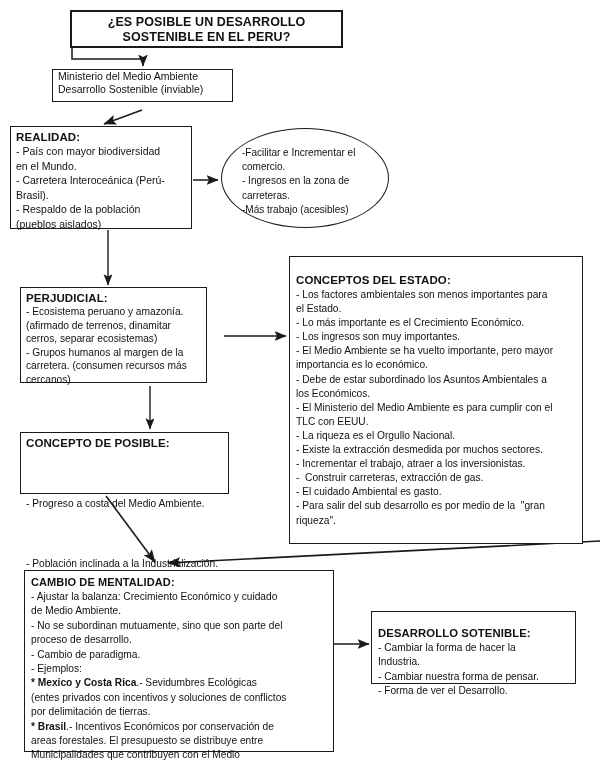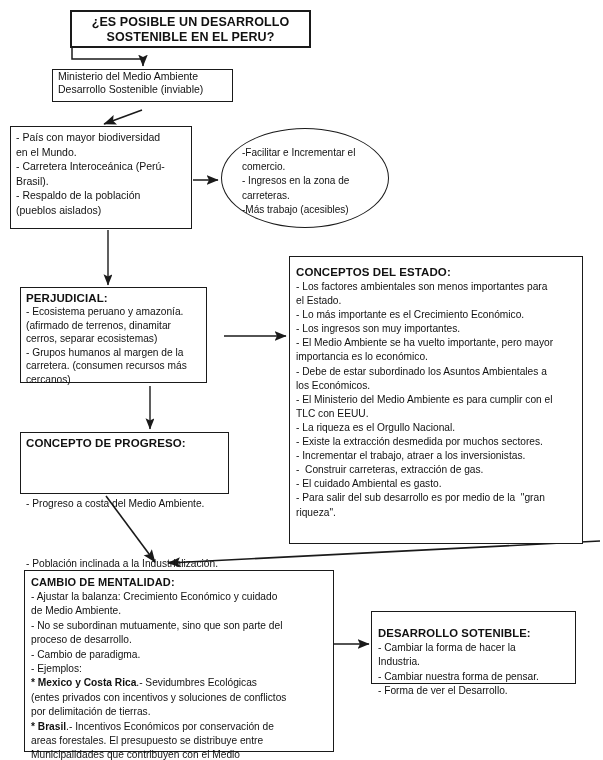--- a/index.html
+++ b/index.html
@@ -43,21 +43,21 @@
     letter-spacing: 0.1px;
   }
   .node .line {
     display: block;
     white-space: pre-wrap;
   }
 
   
   #node-title {
     left: 70px; top: 10px;
-    width: 241px; height: 38px;
+    width: 273px; height: 38px;
     text-align: center;
     border-width: 2px;
     padding: 3px 4px;
   }
   #node-title .title {
     font-size: 12.5px;
     line-height: 15px;
     font-weight: bold;
   }
 
@@ -98,21 +98,21 @@
     left: 20px; top: 287px;
     width: 187px; height: 96px;
   }
   #node-perjudicial .title { font-size: 11.5px; line-height: 14px; }
   #node-perjudicial .line  { font-size: 10.2px; line-height: 13.6px; }
 
   
   #node-conceptos {
     left: 289px; top: 256px;
     width: 294px; height: 288px;
-    padding: 8px 6px;
+    padding: 16px 6px;
   }
   #node-conceptos .title { font-size: 11.5px; line-height: 15px; }
   #node-conceptos .line  { font-size: 10.2px; line-height: 14.1px; }
 
   
   #node-progreso {
     left: 20px; top: 432px;
     width: 209px; height: 62px;
   }
   #node-progreso .title { font-size: 11.5px; line-height: 15px; }
@@ -189,20 +189,21 @@
     <span class="title">¿ES POSIBLE UN DESARROLLO</span>
     <span class="title">SOSTENIBLE EN EL PERU?</span>
   </div>
 
   <div class="node" id="node-ministerio">
     <span class="line">Ministerio del Medio Ambiente</span>
     <span class="line">Desarrollo Sostenible (inviable)</span>
   </div>
 
   <div class="node" id="node-realidad">
+    <span class="title">REALIDAD:</span>
     <span class="line">- País con mayor biodiversidad</span>
     <span class="line">en el Mundo.</span>
     <span class="line">- Carretera Interoceánica (Perú-</span>
     <span class="line">Brasil).</span>
     <span class="line">- Respaldo de la población</span>
     <span class="line">(pueblos aislados)</span>
   </div>
 
   <div id="node-ellipse">
     <span class="line">-Facilitar e Incrementar el</span>
@@ -237,21 +238,21 @@
     <span class="line">- La riqueza es el Orgullo Nacional.</span>
     <span class="line">- Existe la extracción desmedida por muchos sectores.</span>
     <span class="line">- Incrementar el trabajo, atraer a los inversionistas.</span>
     <span class="line">-  Construir carreteras, extracción de gas.</span>
     <span class="line">- El cuidado Ambiental es gasto.</span>
     <span class="line">- Para salir del sub desarrollo es por medio de la  "gran</span>
     <span class="line">riqueza".</span>
   </div>
 
   <div class="node" id="node-progreso">
-    <span class="title">CONCEPTO DE PROGRESO:</span>
+    <span class="title">CONCEPTO DE POSIBLE:</span>
     <span class="line">- Progreso a costa del Medio Ambiente.</span>
     <span class="line">- Población inclinada a la Industrialización.</span>
     <span class="line">- Recursos perduran por generaciones.</span>
   </div>
 
   <div class="node" id="node-cambio">
     <span class="title">CAMBIO DE MENTALIDAD:</span>
     <span class="line">- Ajustar la balanza: Crecimiento Económico y cuidado</span>
     <span class="line">de Medio Ambiente.</span>
     <span class="line">- No se subordinan mutuamente, sino que son parte del</span>

